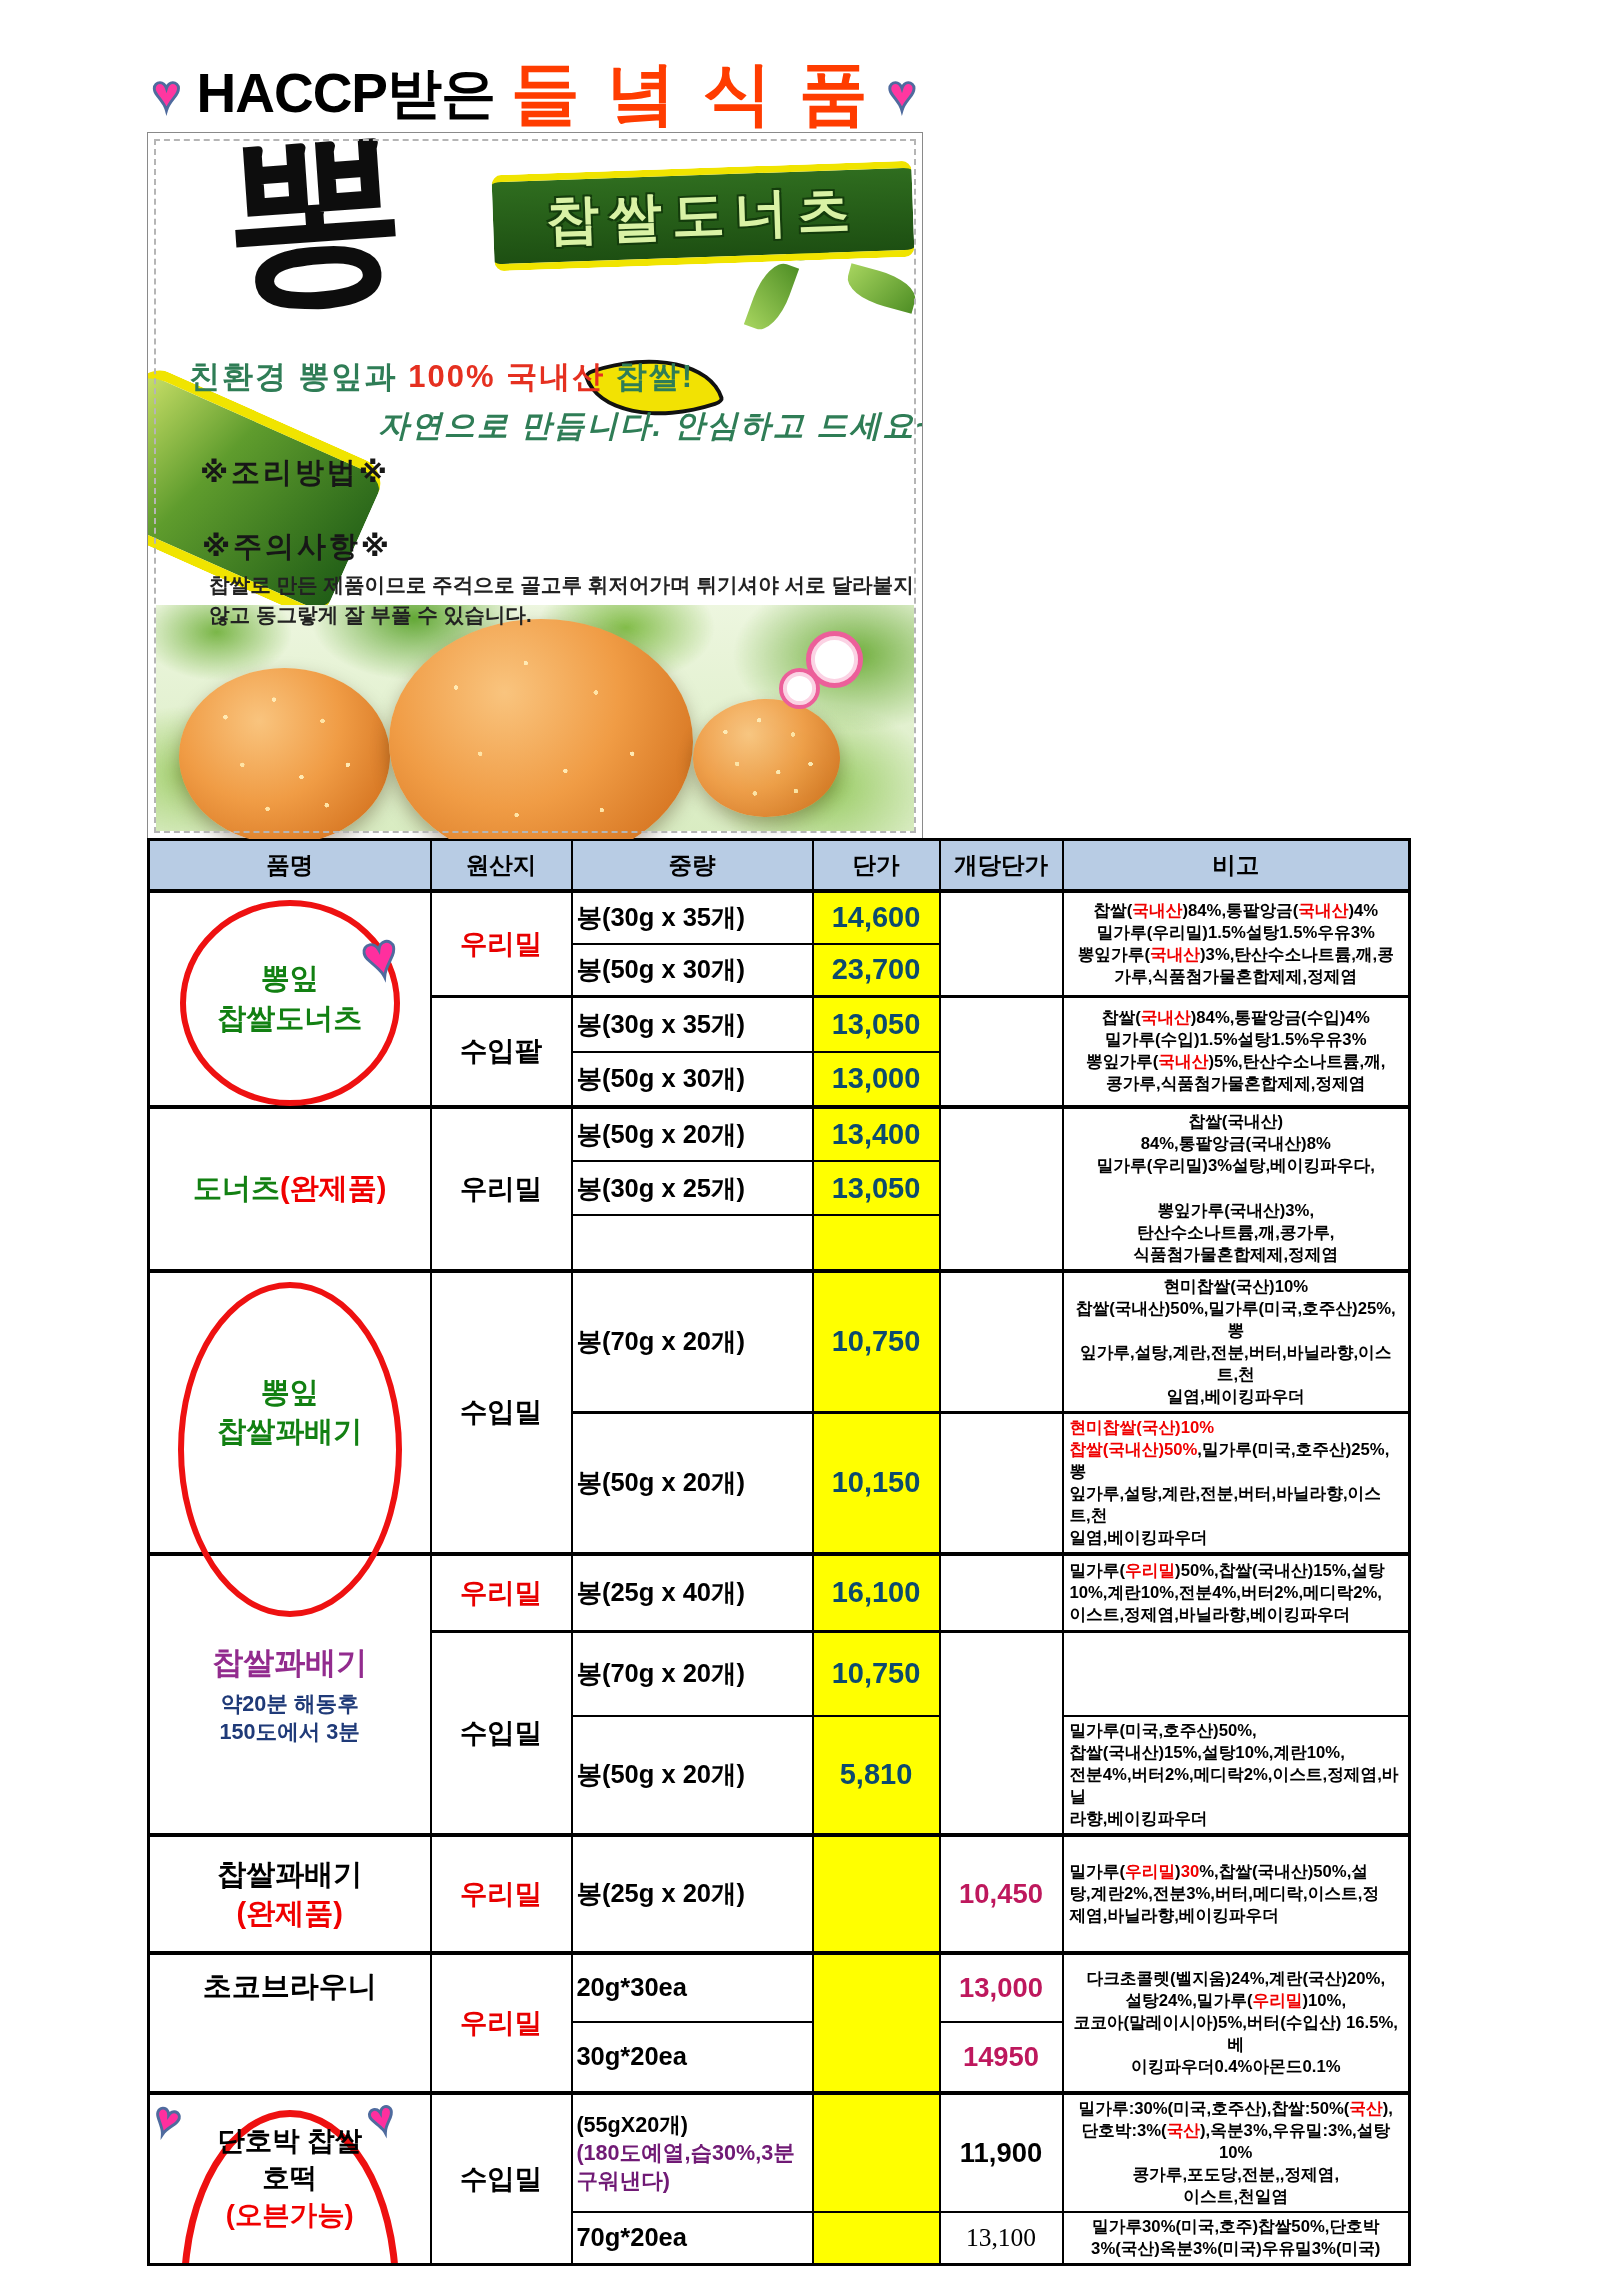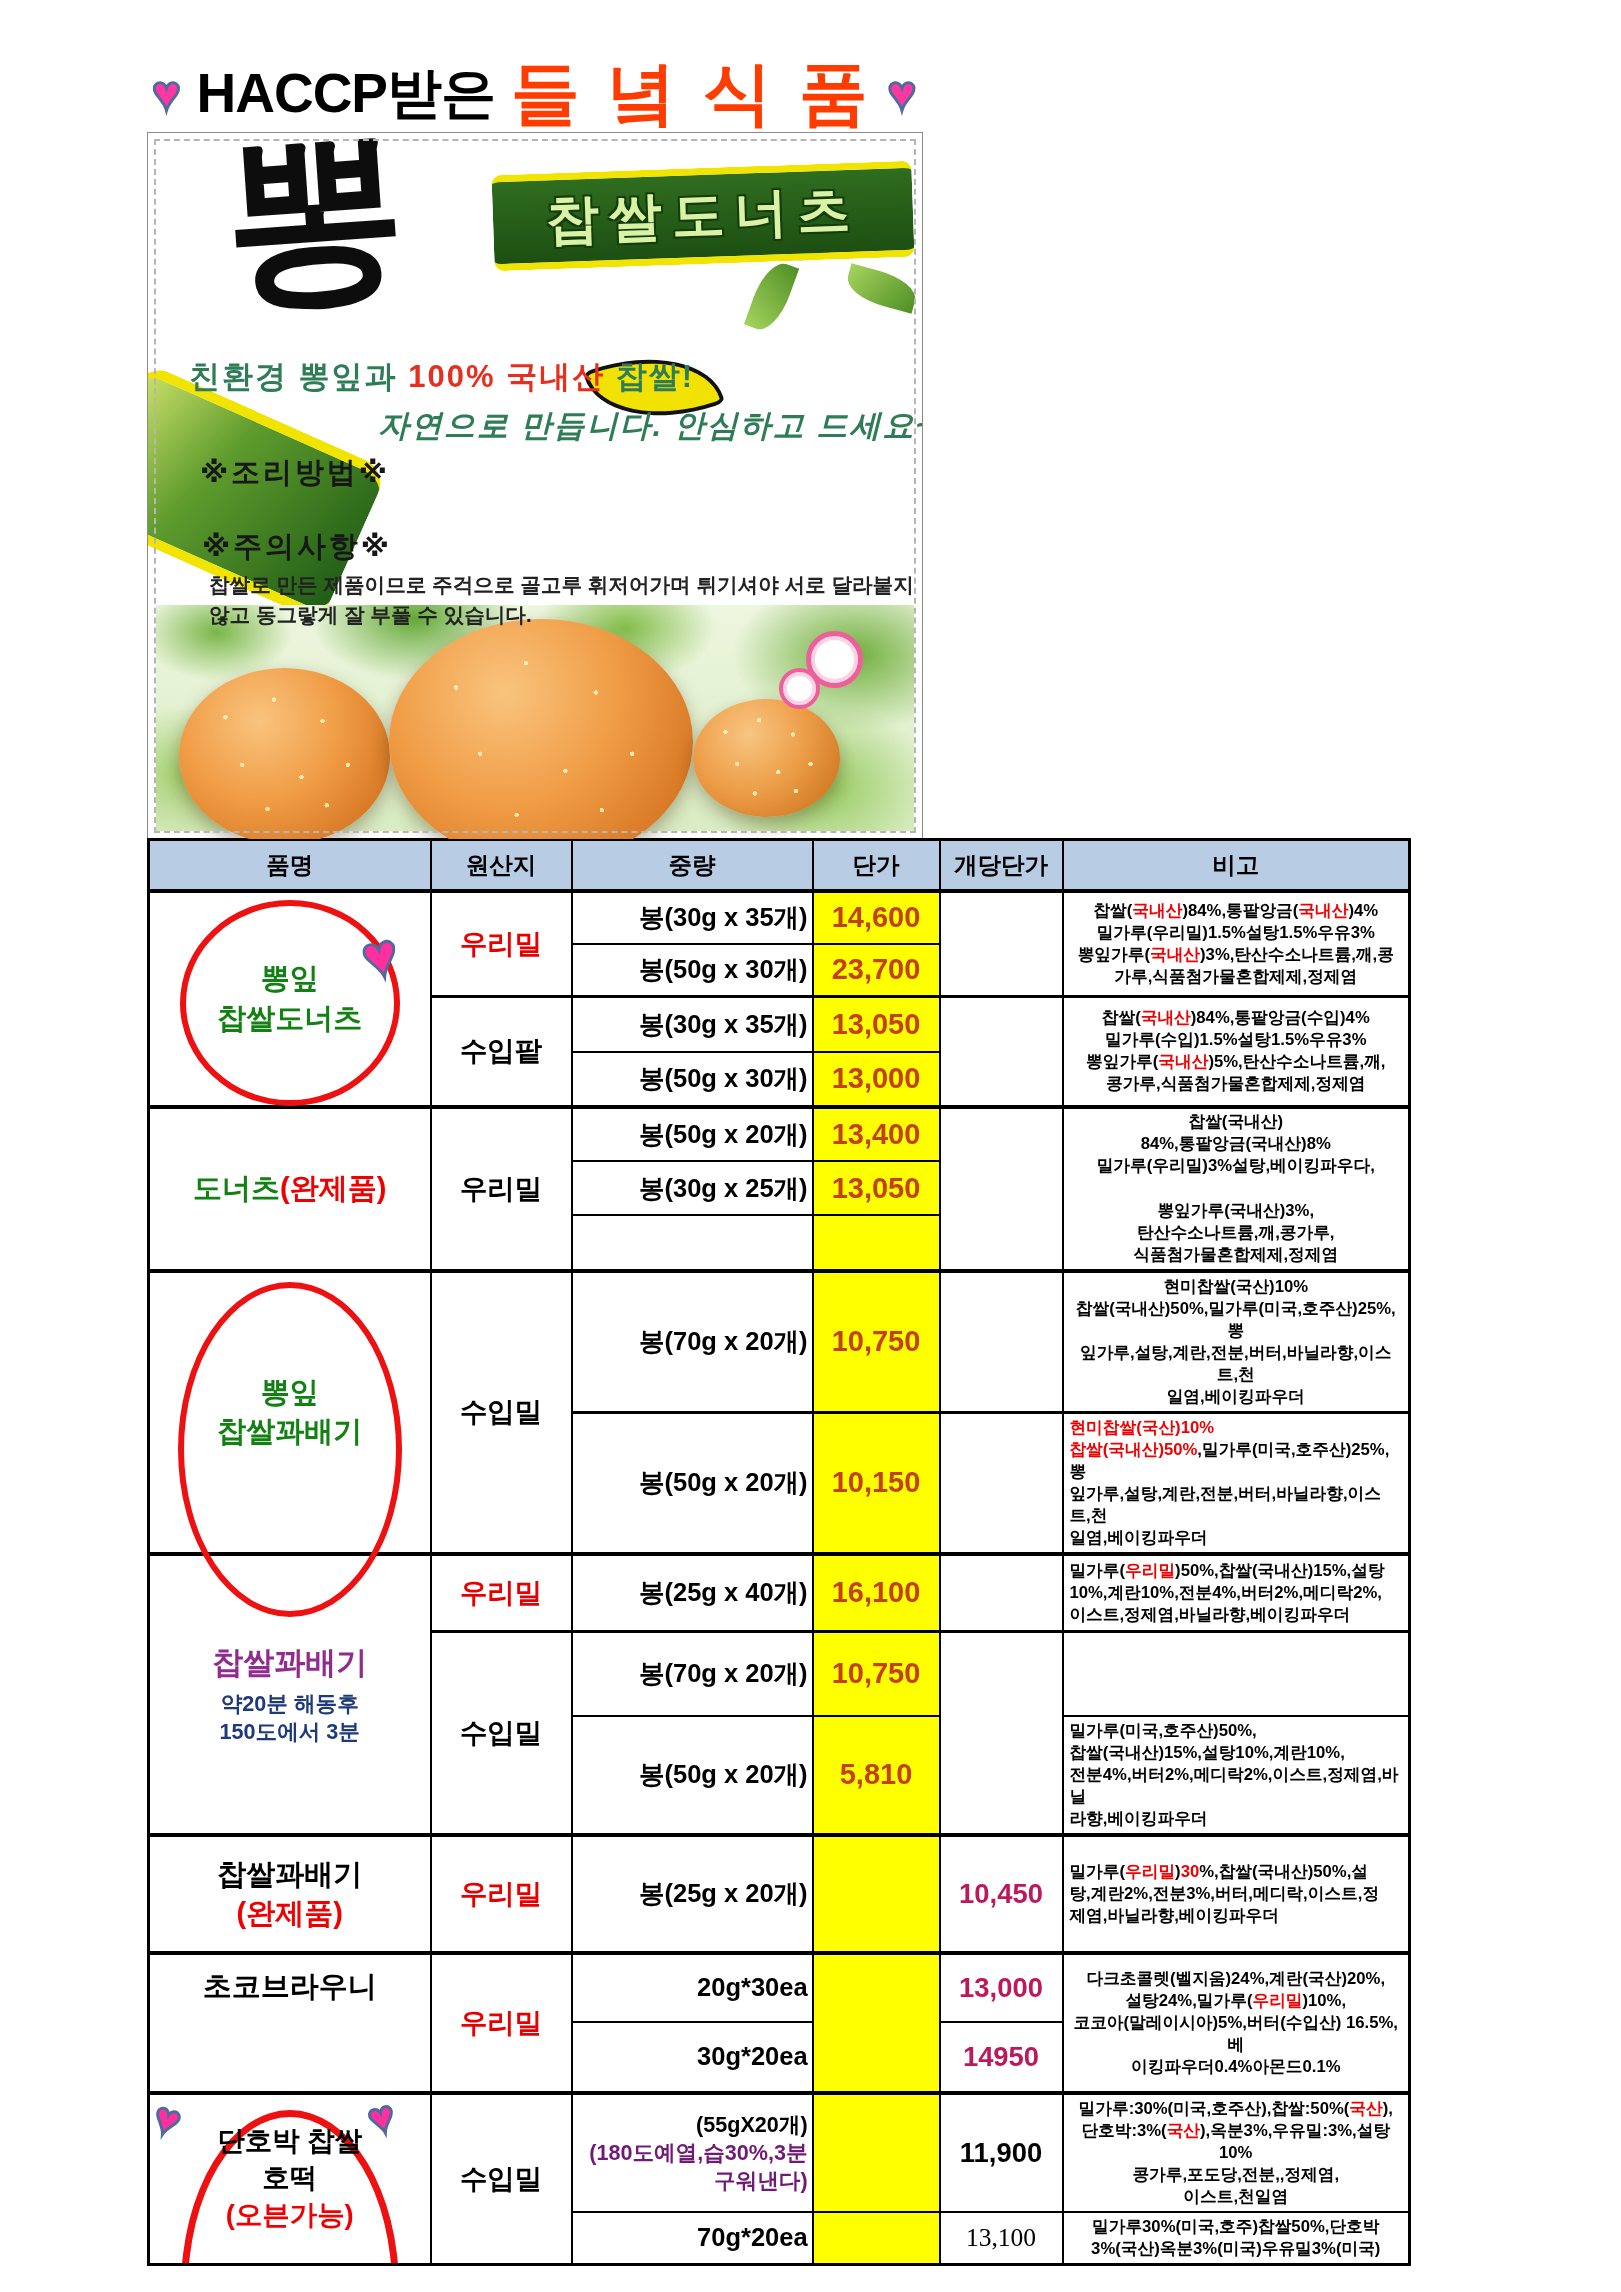--- a/index.html
+++ b/index.html
@@ -87,24 +87,24 @@
   .ptable th{background:#b8cce4;font-size:23.5px;font-weight:700;color:#000;text-align:center;border-bottom:3.9px solid #000;}
   tr.sec>td{border-top:4.9px solid #000;}
   tr.grp>td{border-top:3.9px solid #000;}
   td.pname{position:relative;text-align:center;vertical-align:middle;}
   .pn{position:relative;font-size:29px;font-weight:900;line-height:1.35;z-index:1;}
   .pn.green{color:#128012;}
   .pn.purple{color:#922b8e;font-size:31px;}
   .pn-sub{position:relative;font-size:21.6px;font-weight:900;color:#1f3a78;line-height:1.3;margin-top:5.9px;z-index:1;}
   td.origin{font-size:27.4px;font-weight:900;text-align:center;color:#000;}
   td.origin.red{color:#e80000;}
-  td.weight{font-size:25.5px;font-weight:700;text-align:right;color:#000;}
+  td.weight{font-size:25.5px;font-weight:700;text-align:left;color:#000;}
   td.weight.sm{font-size:21.6px;line-height:1.3;}
   td.weight .rd{color:#701a75;}
-  td.price{background:#ffff00;font-size:29px;font-weight:900;text-align:center;color:#c2410c;}
+  td.price{background:#ffff00;font-size:29px;font-weight:900;text-align:center;color:#0c4a6e;}
   td.unit{font-size:27.4px;font-weight:900;text-align:center;color:#000;}
   td.unit.rd-b{color:#be185d;}
   td.unit.plain{font-weight:400;font-size:25.5px;font-family:"Liberation Serif",serif;}
   td.note{font-size:16.7px;font-weight:700;text-align:center;line-height:1.32;color:#000;padding:2.9px 5.9px;}
   td.note.left{text-align:left;}
   .rd{color:#f00000;}
   td.clip{overflow:hidden;}
 
   
   .circle{position:absolute;left:50%;top:7.8px;transform:translateX(-50%);width:208px;height:194px;

